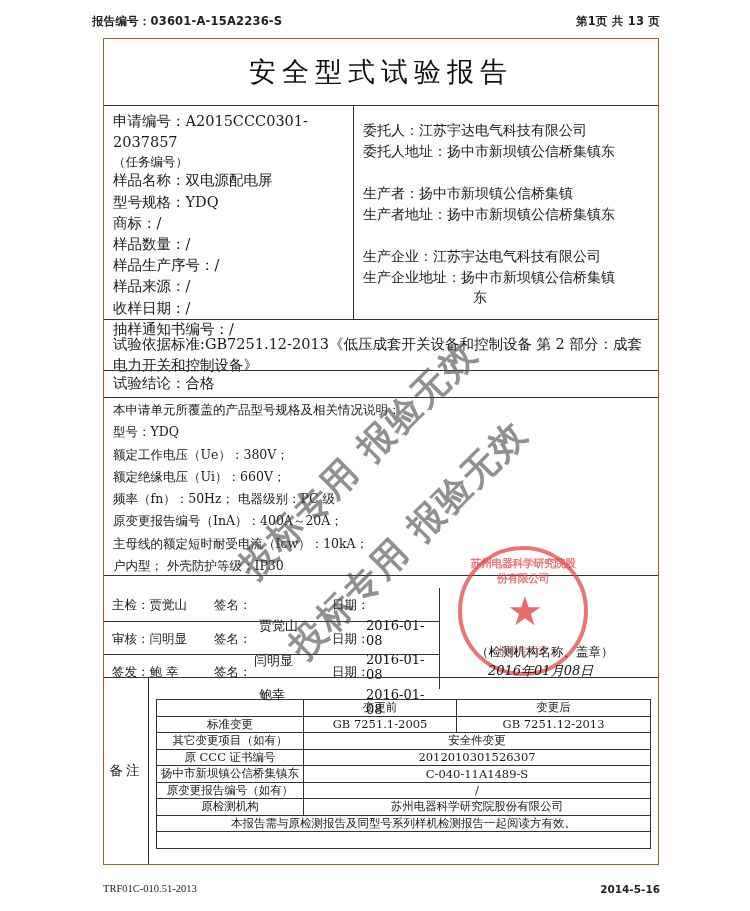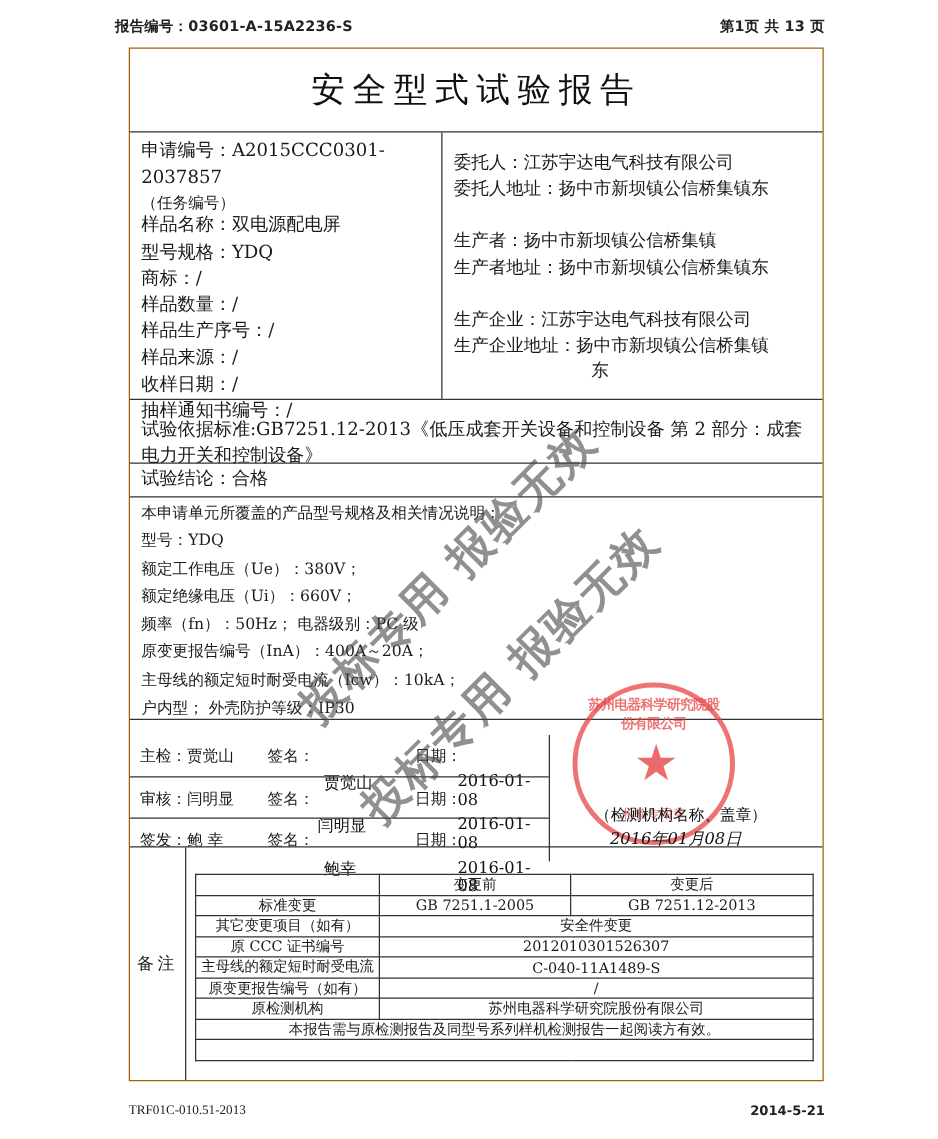--- a/index.html
+++ b/index.html
@@ -156,21 +156,21 @@
       </tr>
       <tr>
         <td class="k">其它变更项目（如有）</td>
         <td colspan="2">安全件变更</td>
       </tr>
       <tr>
         <td class="k">原 CCC 证书编号</td>
         <td colspan="2">2012010301526307</td>
       </tr>
       <tr>
-        <td class="k">主母线的额定短时耐受电流</td>
+        <td class="k">扬中市新坝镇公信桥集镇东</td>
         <td colspan="2">C-040-11A1489-S</td>
       </tr>
       <tr>
         <td class="k">原变更报告编号（如有）</td>
         <td colspan="2">/</td>
       </tr>
       <tr>
         <td class="k">原检测机构</td>
         <td colspan="2">苏州电器科学研究院股份有限公司</td>
       </tr>
@@ -182,13 +182,13 @@
       </tr>
     </tbody>
       </table>
   </div>
 </div>
 
 <div class="wm" style="left:246px; top:548px;">投标专用 报验无效</div>
 <div class="wm" style="left:296px; top:628px;">投标专用 报验无效</div>
 
 <div class="ftr left">TRF01C-010.51-2013</div>
-<div class="ftr right">2014-5-21</div>
+<div class="ftr right">2014-5-16</div>
 
 </body></html>

